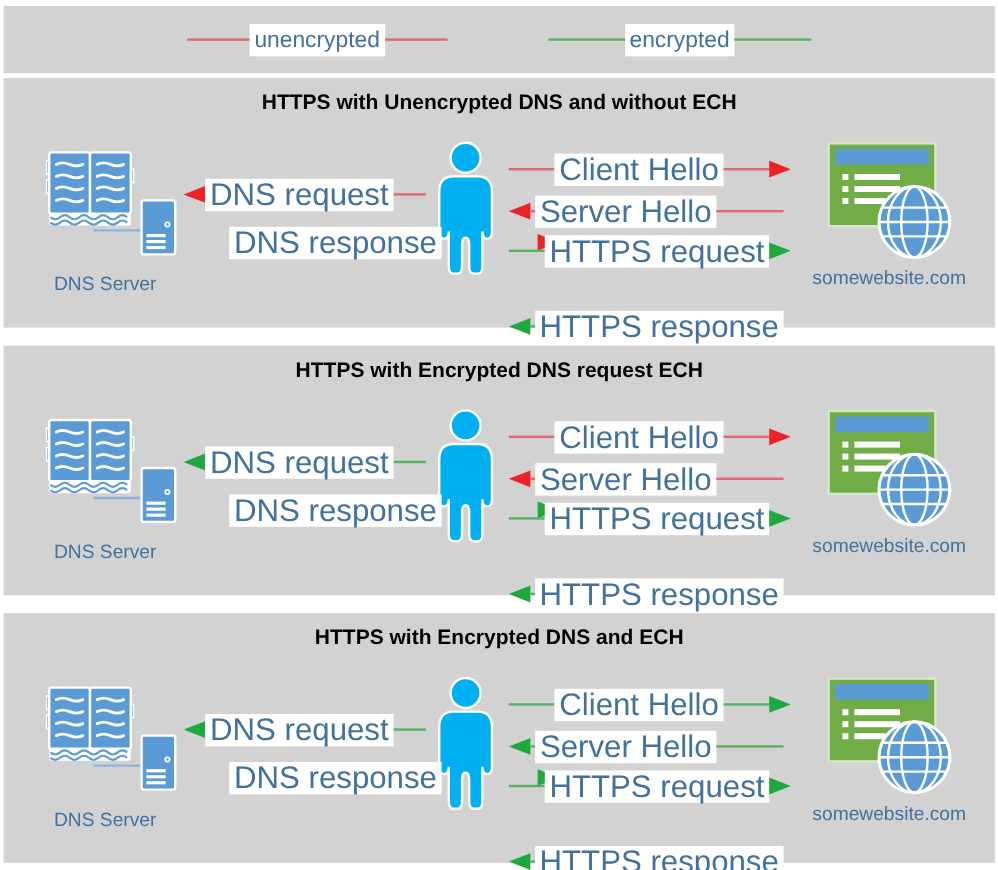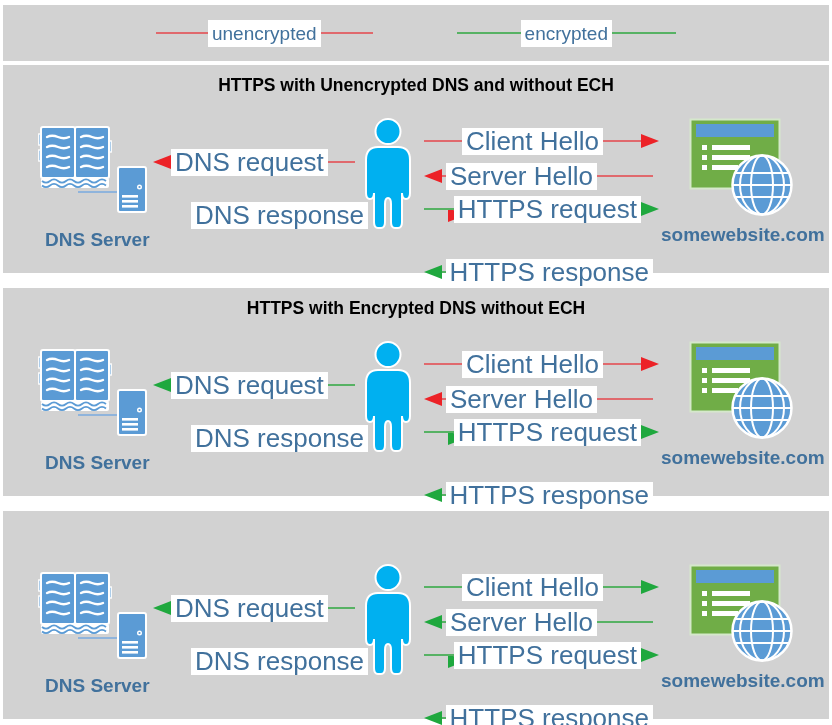--- a/index.html
+++ b/index.html
@@ -35,30 +35,30 @@
   .s40 { width:40px; } .s52 { width:52px; } .s56 { width:56px; } .s64 { width:64px; }
   .head { width:0; height:0; flex:0 0 auto; }
   .head.left  { border-top:7px solid transparent; border-bottom:7px solid transparent; border-right:18px solid var(--head,#444); }
   .head.right { border-top:7px solid transparent; border-bottom:7px solid transparent; border-left:18px solid var(--head,#444); }
   .albl {
     background:#ffffff; color:#41719c; font-size:26px; line-height:27px;
     padding:0 4px; white-space:nowrap; flex:0 0 auto;
   }
   
   .a-dnsreq  { left:150px; top:83px;  width:202px; }
-  .a-dnsres  { left:148px; top:136px; width:200px;gap:40px; }
+  .a-dnsres  { left:148px; top:123px; width:200px;gap:40px; }
   .a-chello  { left:421px; top:62px;  width:235px; }
   .a-shello  { left:421px; top:97px;  width:229px; }
   .a-hreq    { left:421px; top:130px; width:235px; }
   .a-hres    { left:421px; top:164px; width:229px;margin-top:29px; }
   
   .dns-icon     { position:absolute; left:35px;  top:58px; width:110px; height:92px; }
   .person-icon  { position:absolute; left:355px; top:53px; width:60px;  height:114px; }
   .website-icon { position:absolute; left:686px; top:53px; width:112px; height:100px; }
-  .cap { position:absolute; font-size:19px; color:#41719c; white-space:nowrap;font-weight:bold; }
+  .cap { position:absolute; font-size:16px; color:#41719c; white-space:nowrap; }
   .dns-cap     { left:42px;  top:164px; }
   .website-cap { left:658px; top:159px; width:160px; text-align:center; }
   .defs { position:absolute; width:0; height:0; overflow:hidden; }
 </style>
 </head>
 <body>
 
 <svg class="defs" aria-hidden="true">
   <defs>
     <symbol id="icon-dns" viewBox="0 0 110 92">
@@ -185,21 +185,21 @@
   </div>
   <div class="arrow a-hres" style="--line: #57b264; --head: #1fa83e;">
     <span class="head left"></span>
     <span class="seg s18"></span>
     <span class="albl">HTTPS response</span>
     <span class="seg grow"></span>
   </div>
 </div>
 
 <div class="band panel p2">
-  <h2 class="panel-title">HTTPS with Encrypted DNS without ECH</h2>
+  <h2 class="panel-title">HTTPS with Encrypted DNS request ECH</h2>
 
   <svg class="dns-icon">
       <use href="#icon-dns"></use>
     </svg>
   <div class="cap dns-cap">DNS Server</div>
   <svg class="person-icon">
       <use href="#icon-person"></use>
     </svg>
   <svg class="website-icon">
       <use href="#icon-website"></use>
@@ -238,20 +238,21 @@
   </div>
   <div class="arrow a-hres" style="--line: #57b264; --head: #1fa83e;">
     <span class="head left"></span>
     <span class="seg s18"></span>
     <span class="albl">HTTPS response</span>
     <span class="seg grow"></span>
   </div>
 </div>
 
 <div class="band panel p3">
+  <h2 class="panel-title">HTTPS with Encrypted DNS and ECH</h2>
 
   <svg class="dns-icon">
       <use href="#icon-dns"></use>
     </svg>
   <div class="cap dns-cap">DNS Server</div>
   <svg class="person-icon">
       <use href="#icon-person"></use>
     </svg>
   <svg class="website-icon">
       <use href="#icon-website"></use>

